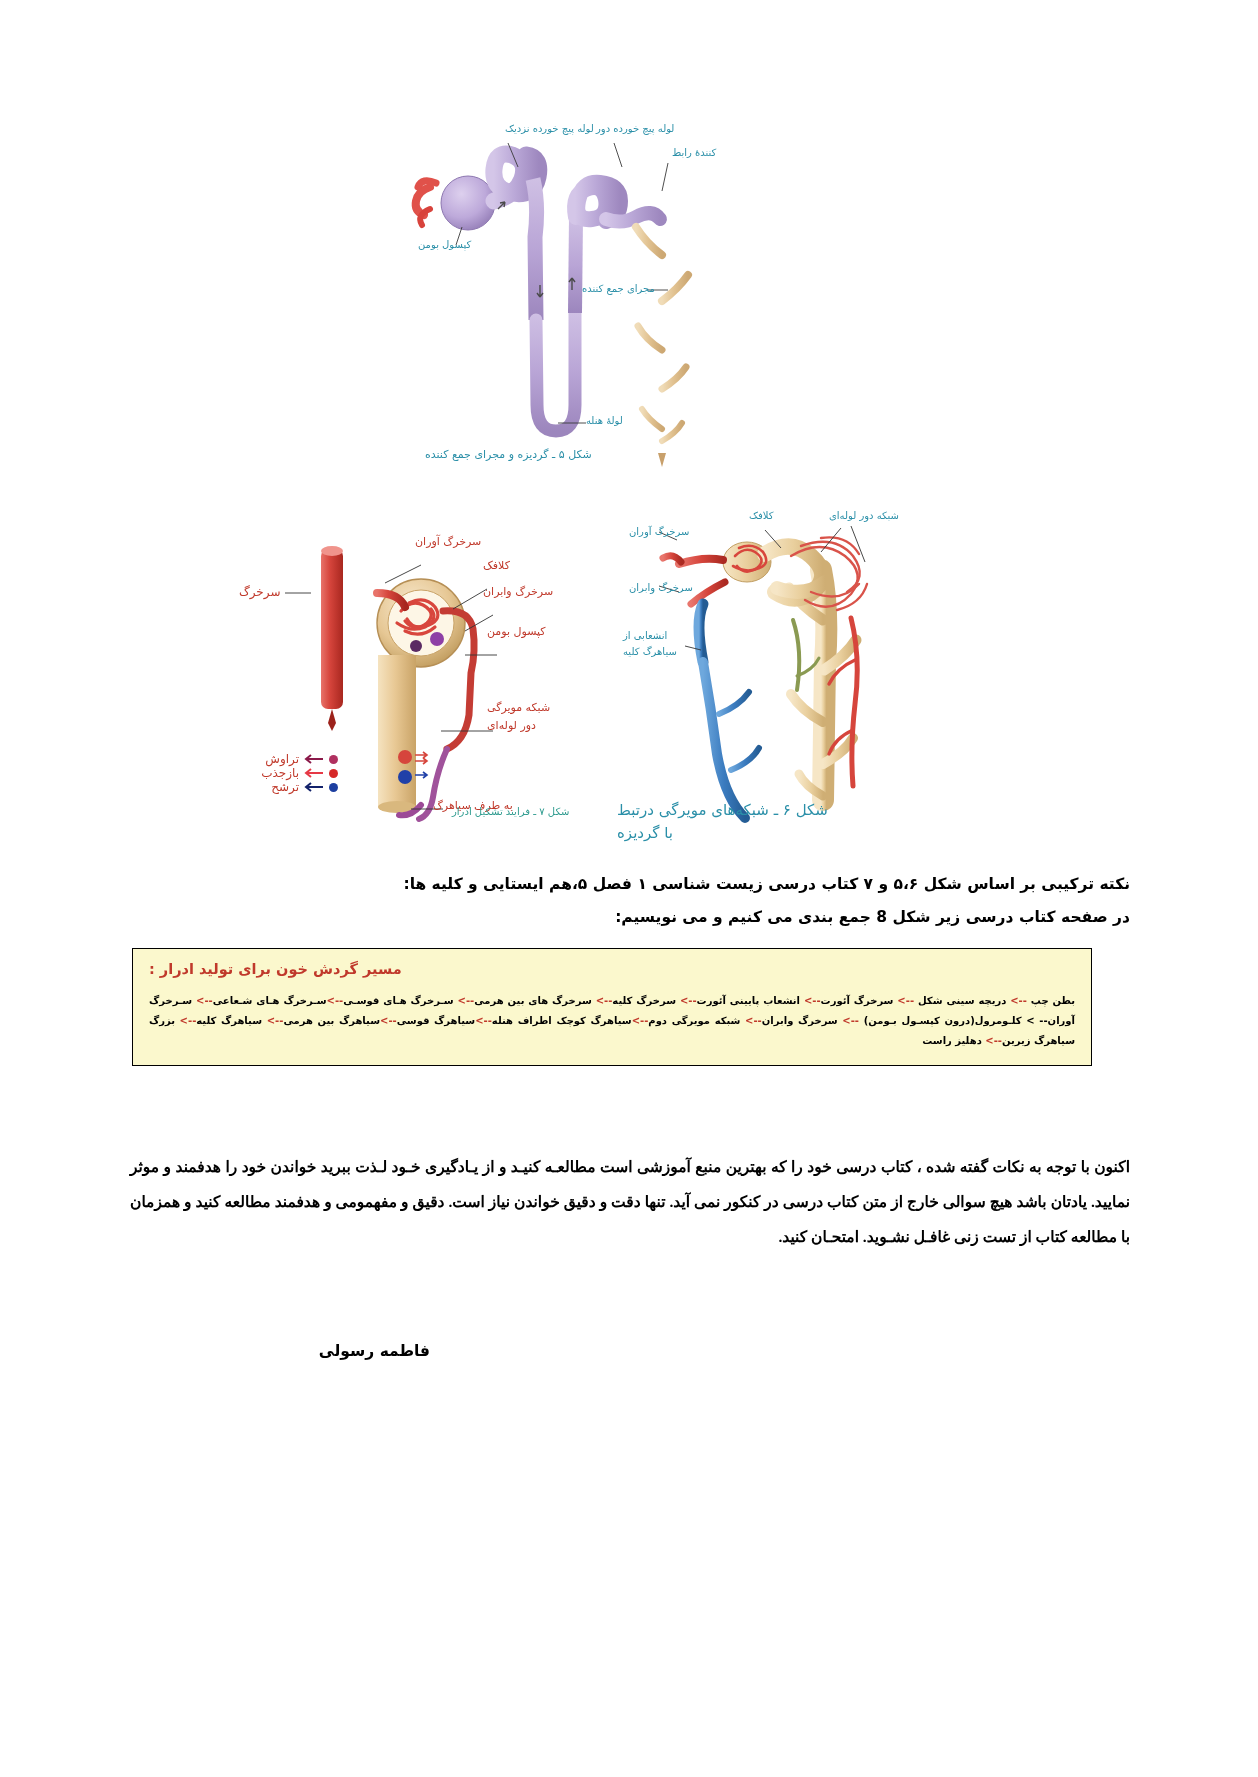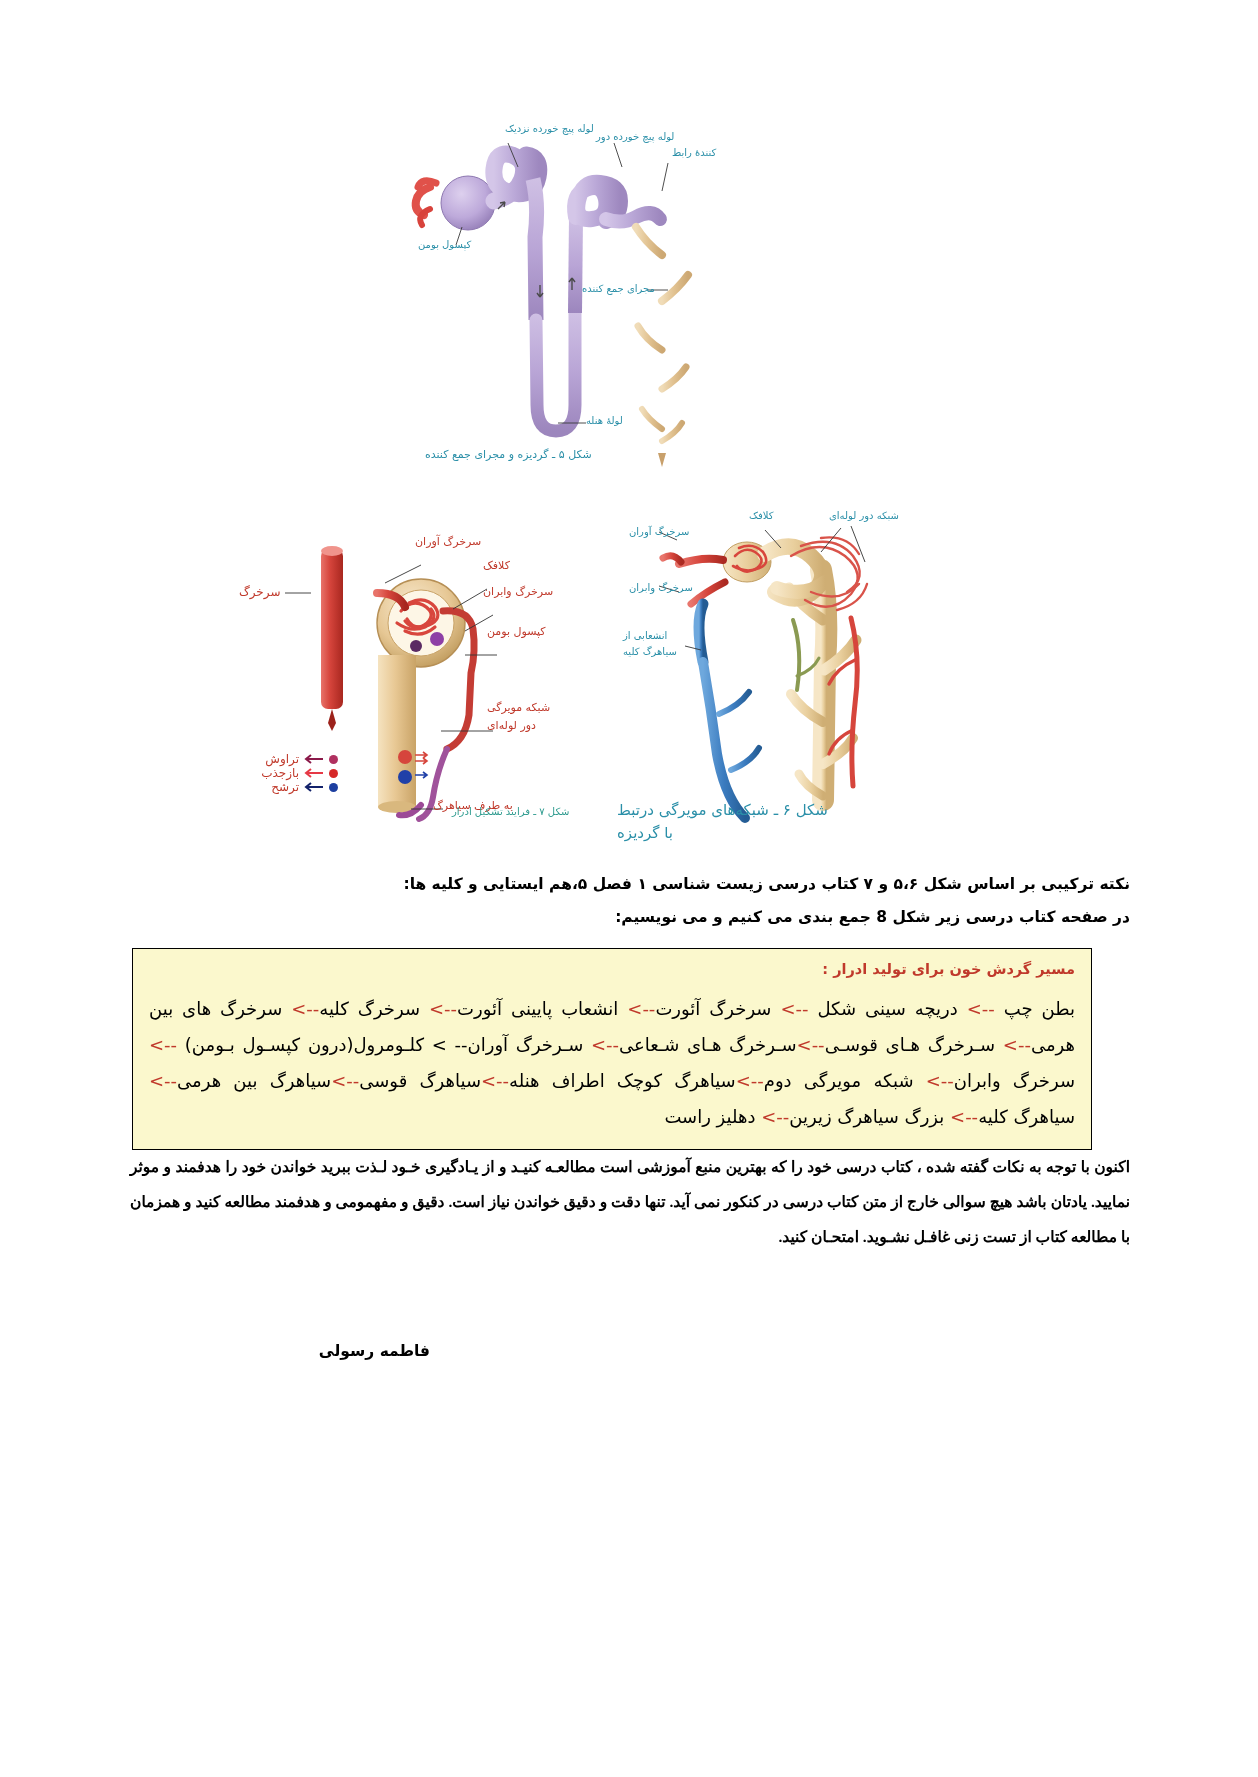--- a/index.html
+++ b/index.html
@@ -35,23 +35,23 @@
 
   
   .body-text { position:absolute; direction:rtl; text-align:justify;
                font-family:"DejaVu Sans","Liberation Sans",sans-serif;
                font-weight:bold; color:#000; }
   .note1 { left:130px; top:868px; width:1000px; font-size:15.5px; line-height:2.1; }
 
   .yellowbox { position:absolute; left:132px; top:948px; width:960px;
                background:#fbf8cd; border:1.6px solid #000; padding:12px 16px 14px 16px;
                direction:rtl; box-sizing:border-box; }
-  .yb-title { color:#c0392b; font-size:14.5px; font-weight:bold; text-align:right;
+  .yb-title { color:#c0392b; font-size:14.5px; font-weight:bold; text-align:left;
               margin:0 0 14px 0; }
-  .yb-body { color:#000; font-size:18px; font-weight:normal; line-height:2.0;
+  .yb-body { color:#000; font-size:10px; font-weight:bold; line-height:2.0;
              text-align:justify; }
   .yb-body .sep { color:#c0392b; }
 
   .para2 { left:130px; top:1150px; width:1000px; font-size:15.5px; line-height:2.25;font-family:Liberation Serif, serif; }
   .signature { position:absolute; left:130px; top:1318px; width:300px; direction:rtl;
                font-weight:bold; font-size:15.5px; color:#000;margin-top:24px; }
 </style>
 </head>
 <body>
 
@@ -117,21 +117,21 @@
 
       <line x1="108" y1="38" x2="118" y2="62" stroke="#3a3a3a" stroke-width="0.9"></line>
       <line x1="214" y1="38" x2="222" y2="62" stroke="#3a3a3a" stroke-width="0.9"></line>
       <line x1="268" y1="58" x2="262" y2="86" stroke="#3a3a3a" stroke-width="0.9"></line>
       <line x1="62" y1="122" x2="56" y2="140" stroke="#3a3a3a" stroke-width="0.9"></line>
       <line x1="268" y1="185" x2="248" y2="185" stroke="#3a3a3a" stroke-width="0.9"></line>
       <line x1="158" y1="318" x2="186" y2="318" stroke="#3a3a3a" stroke-width="0.9"></line>
     </svg>
 
     <span class="cap" style="left:105px; top:18px;">لوله پیچ خورده نزدیک</span>
-    <span class="cap" style="left:196px; top:18px;margin-top:8px;">لوله پیچ خورده دور</span>
+    <span class="cap" style="left:196px; top:18px;">لوله پیچ خورده دور</span>
     <span class="cap" style="left:272px; top:42px;">کنندهٔ رابط</span>
     <span class="cap" style="left:18px; top:134px;">کپسول بومن</span>
     <span class="cap" style="left:182px; top:178px;">مجرای جمع کننده</span>
     <span class="cap" style="left:186px; top:310px;">لولهٔ هنله</span>
   </div>
 
   <span class="cap-fig" style="left:425px; top:448px;">شکل ۵ ـ گردیزه و مجرای جمع کننده</span>
 
   <div class="fig7">
     <svg width="330" height="330" viewBox="0 0 330 330" xmlns="http://www.w3.org/2000/svg">

